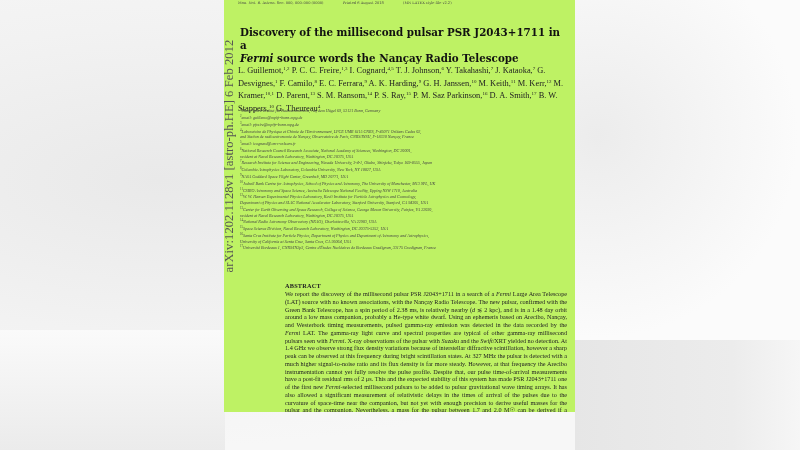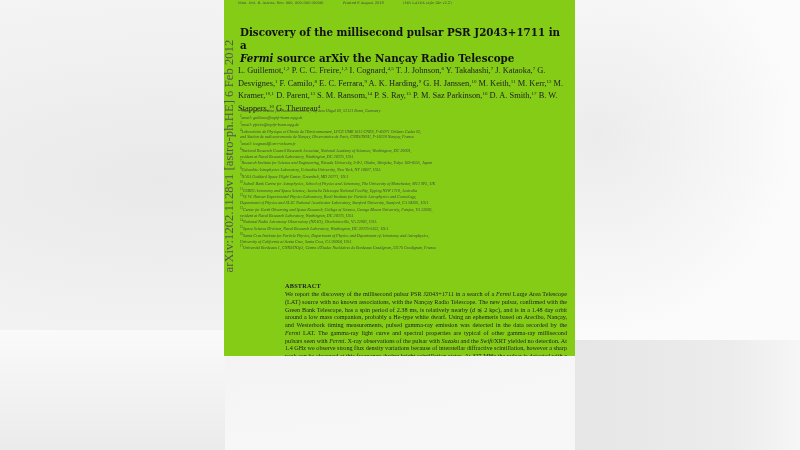--- a/index.html
+++ b/index.html
@@ -7,22 +7,22 @@
     width:800px; height:450px; overflow:hidden; position:relative;
     background: radial-gradient(ellipse at 20% 40%, #e9e9e9 0%, #f2f2f2 40%, #f7f7f7 70%),
                 #f1f1f1;
     font-family: "DejaVu Serif", "Liberation Serif", serif;
     color:#111;
   }
   .bg-blob1 { position:absolute; left:0; top:330px; width:225px; height:120px; background:linear-gradient(180deg,#fafafa,#ebebeb); }
   .bg-blob2 { position:absolute; left:575px; top:340px; width:225px; height:110px; background:linear-gradient(90deg,#e6e6e6,#ececec 70%,#f6f6f6); }
   .bg-blob3 { position:absolute; left:575px; top:0; width:225px; height:340px; background:radial-gradient(ellipse at 10% 40%, #ececec, #fbfbfb 70%); }
   .page {
-    position:absolute; left:224px; top:0; width:351px; height:356px;
-    background:#84cc16; overflow:hidden;
+    position:absolute; left:224px; top:0; width:351px; height:412px;
+    background:#bef264; overflow:hidden;
   }
   .arxiv-stamp {
     position:absolute; left:200px; top:0; width:40px; height:450px;
   }
   .arxiv-stamp span {
     position:absolute; left:-96px; top:140px; width:250px;
     transform: rotate(-90deg);
     transform-origin: center;
     font-family: "Liberation Serif", serif;
     font-size:12.5px; color:#555; white-space:nowrap; letter-spacing:0.1px;
@@ -75,21 +75,21 @@
 
 <div class="page">
   <div class="running-head">
     <span>Mon. Not. R. Astron. Soc. 000, 000–000 (0000)</span>
     <span>Printed 6 August 2018</span>
     <span>(MN LATEX style file v2.2)</span>
   </div>
 
   <div class="title">
     <div>Discovery of the millisecond pulsar PSR J2043+1711 in a</div>
-    <div><em>Fermi</em><span> source arXiv the Nançay Radio Telescope</span></div>
+    <div><em>Fermi</em><span> source words the Nançay Radio Telescope</span></div>
   </div>
 
   <div class="authors" id="authors"><span>L. Guillemot,<sup>1,2</sup></span> <span>P. C. C. Freire,<sup>1,3</sup></span> <span>I. Cognard,<sup>4,5</sup></span> <span>T. J. Johnson,<sup>6</sup></span> <span>Y. Takahashi,<sup>7</sup></span> <span>J. Kataoka,<sup>7</sup></span> <span>G. Desvignes,<sup>1</sup></span> <span>F. Camilo,<sup>8</sup></span> <span>E. C. Ferrara,<sup>9</sup></span> <span>A. K. Harding,<sup>9</sup></span> <span>G. H. Janssen,<sup>10</sup></span> <span>M. Keith,<sup>11</sup></span> <span>M. Kerr,<sup>12</sup></span> <span>M. Kramer,<sup>10,1</sup></span> <span>D. Parent,<sup>13</sup></span> <span>S. M. Ransom,<sup>14</sup></span> <span>P. S. Ray,<sup>15</sup></span> <span>P. M. Saz Parkinson,<sup>16</sup></span> <span>D. A. Smith,<sup>17</sup></span> <span>B. W. Stappers,<sup>10</sup></span> <span>G. Theureau<sup>4</sup></span> </div>
 
   <div class="affils" id="affils">
       <div><sup>1</sup>Max-Planck-Institut für Radioastronomie, Auf dem Hügel 69, 53121 Bonn, Germany</div>
       <div><sup>2</sup>email: guillemo@mpifr-bonn.mpg.de</div>
       <div><sup>3</sup>email: pfreire@mpifr-bonn.mpg.de</div>
       <div><sup>4</sup>Laboratoire de Physique et Chimie de l'Environnement, LPCE UMR 6115 CNRS, F-45071 Orléans Cedex 02,</div>
       <div>and Station de radioastronomie de Nançay, Observatoire de Paris, CNRS/INSU, F-18330 Nançay, France</div>

